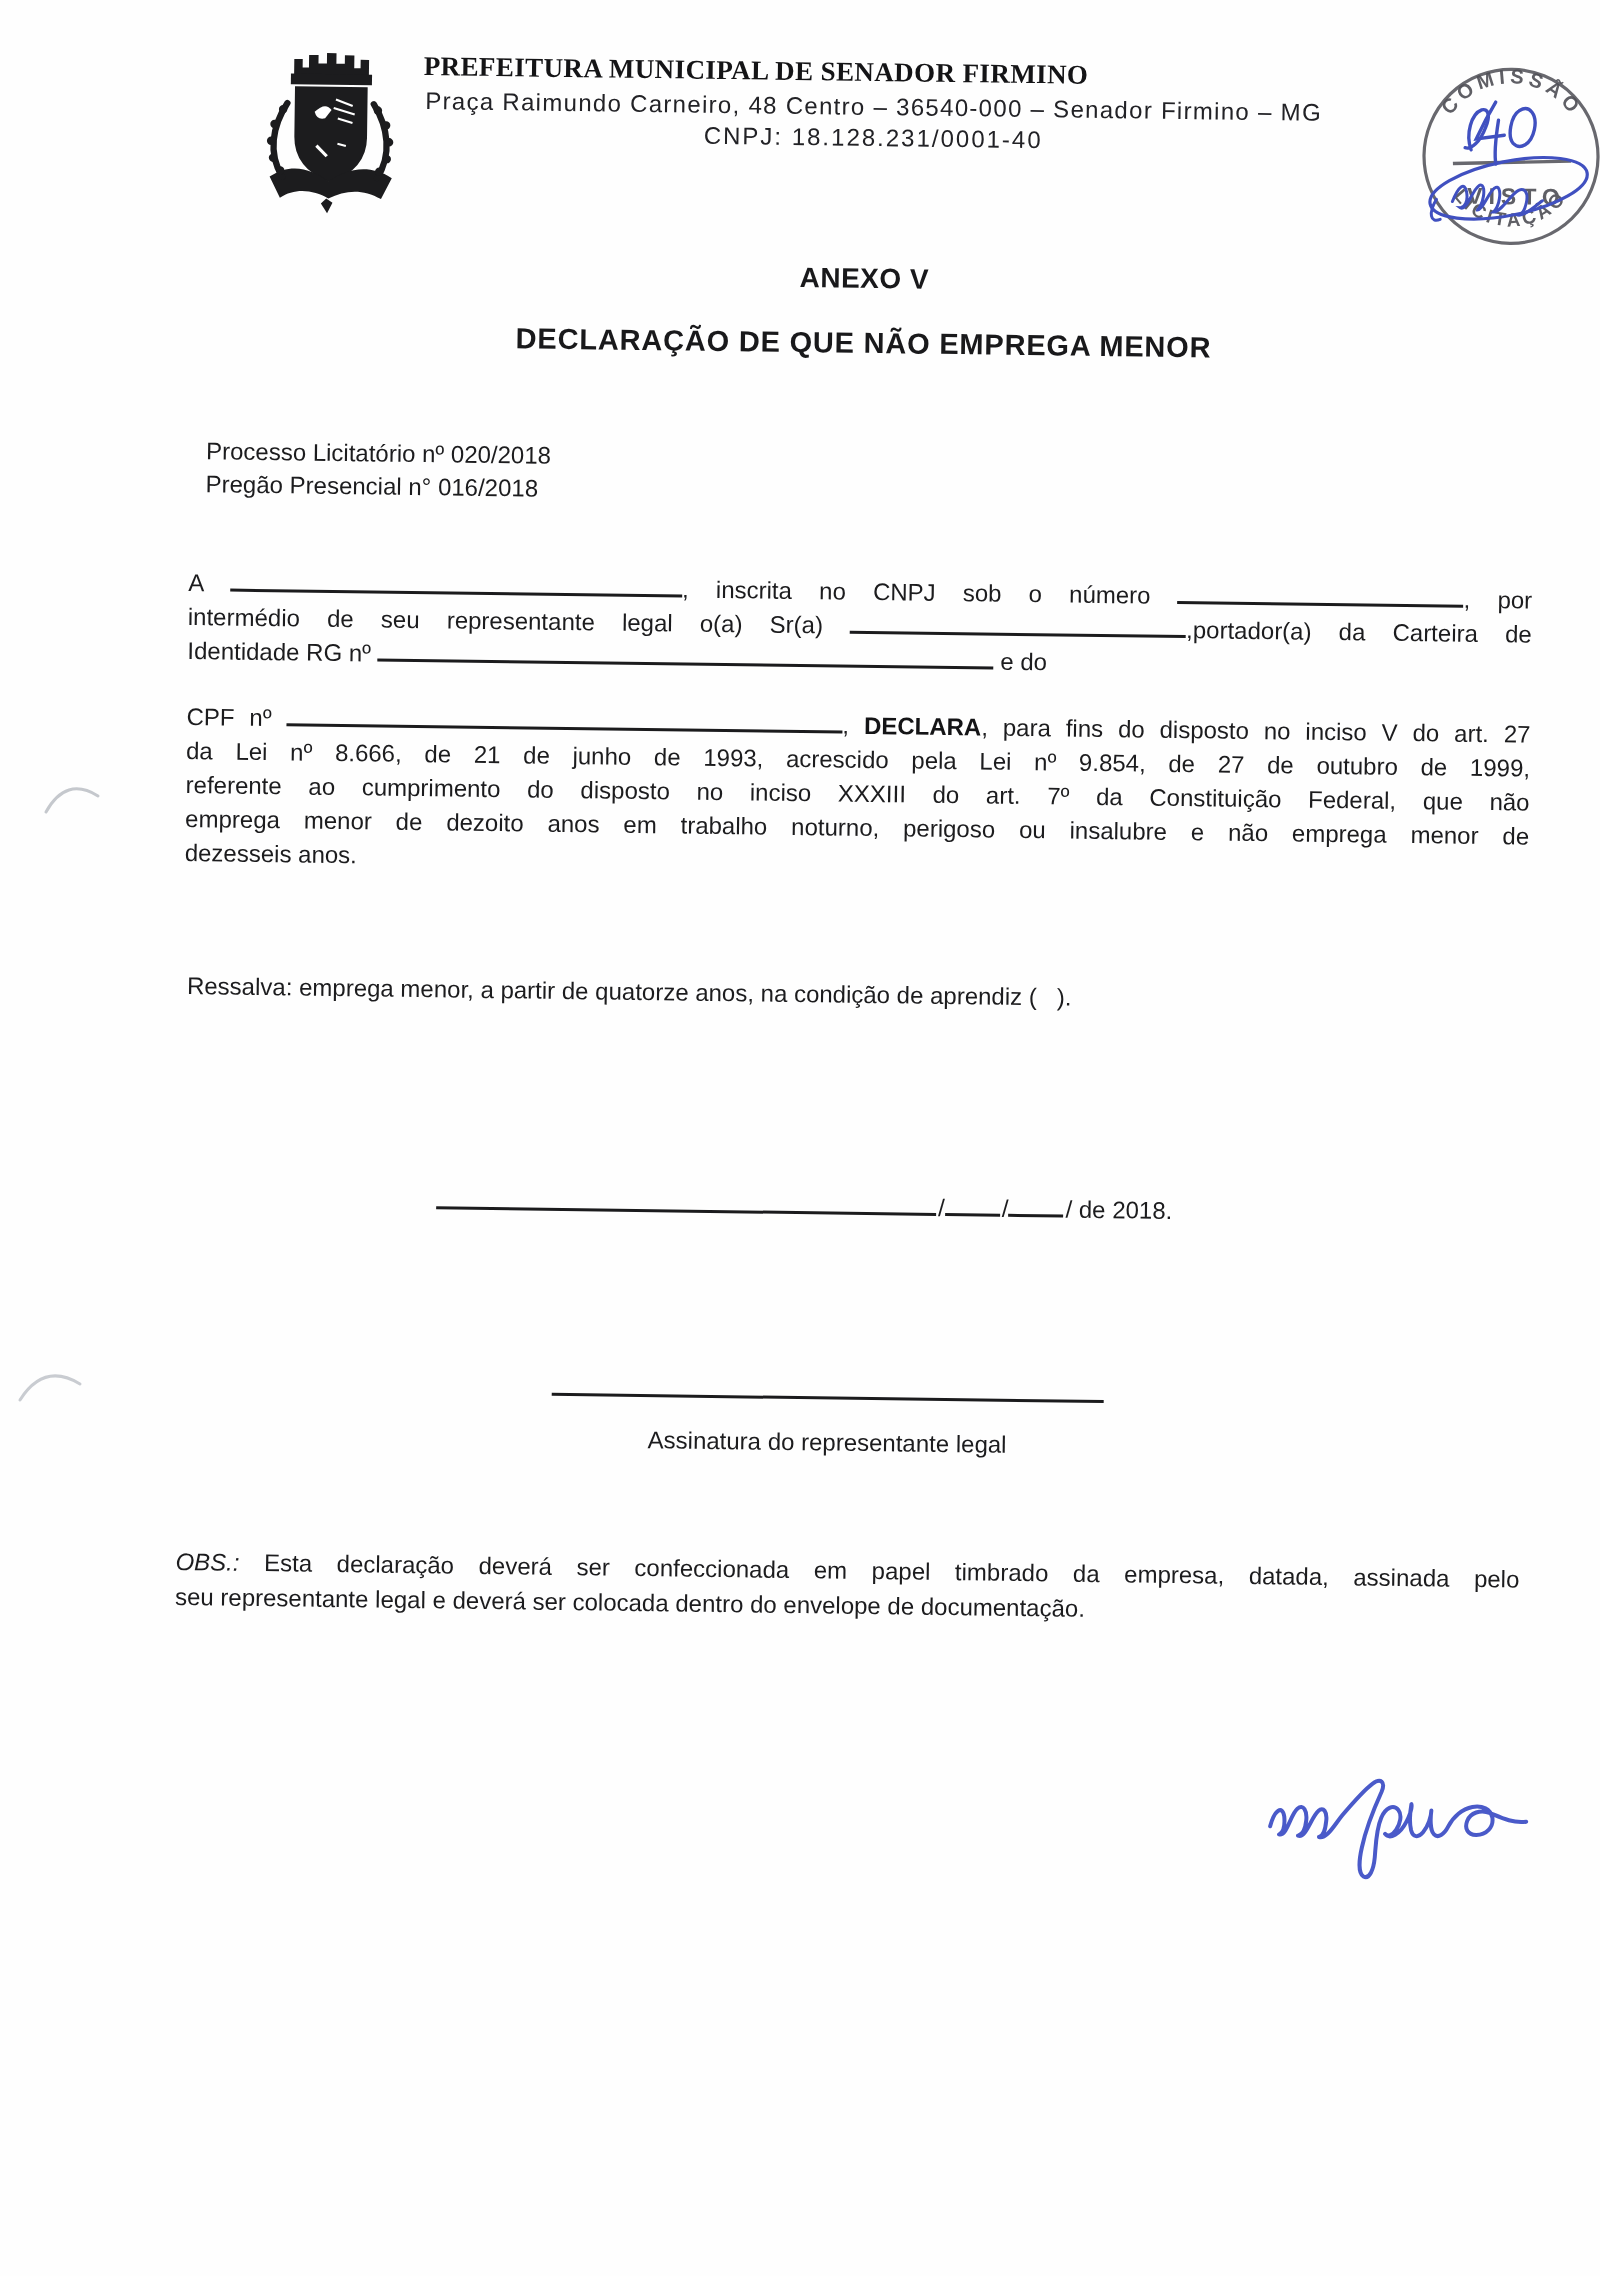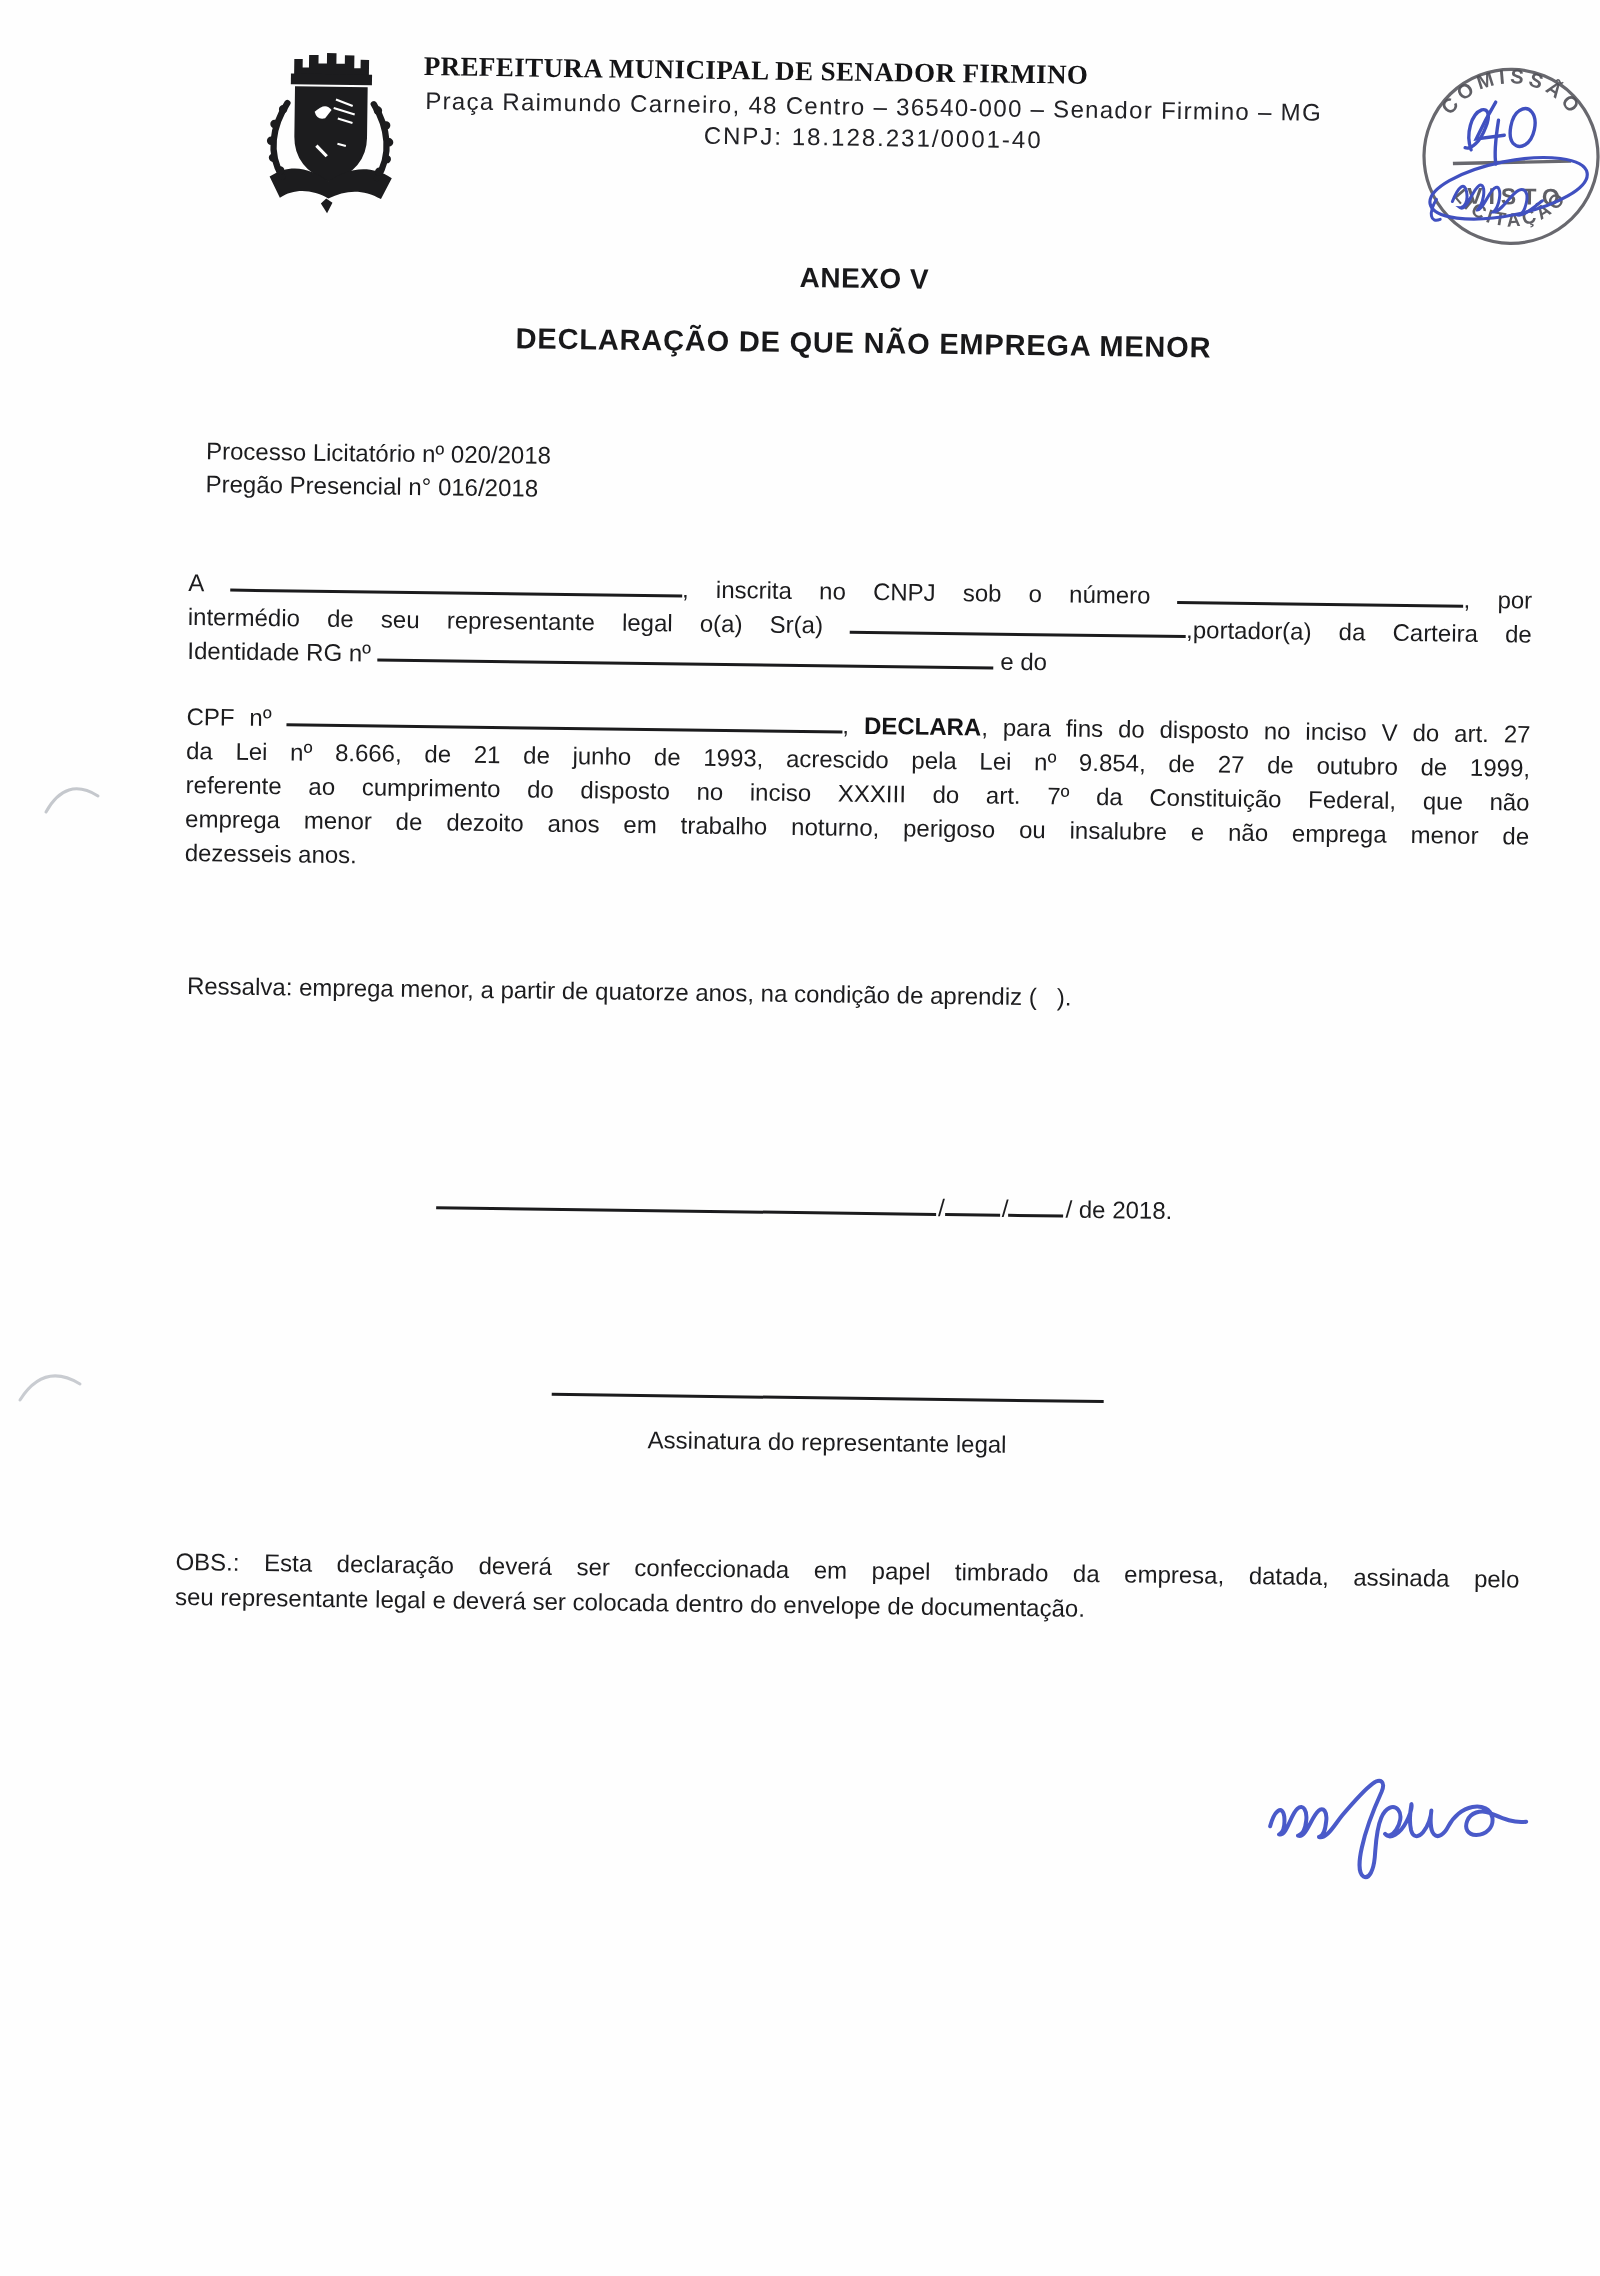--- a/index.html
+++ b/index.html
@@ -32,21 +32,21 @@
 
   .ressalva{left:200px;top:980px;width:1344px;font-size:24px;color:#1c1c1e;}
 
   .dateline{left:452px;top:1192px;font-size:24px;color:#1c1c1e;white-space:nowrap;}
   .dateline .blank{margin-right:2px;}
 
   .sigrule{left:570px;top:1396px;width:552px;border-top:3px solid #1b1b1d;height:0;}
   .siglabel{left:570px;top:1428px;width:552px;text-align:center;font-size:24px;color:#1c1c1e;}
 
   .obs{left:196px;top:1552px;width:1344px;font-size:24px;line-height:35px;color:#1c1c1e;}
-  .obs-it{margin-top:43px;}
+  .obs-it{font-style:italic;margin-top:43px;}
 
   svg{display:block;}
   .nofit{overflow:visible;}
 </style>
 </head>
 <body>
 
 <div class="page">
 
   <svg class="abs nofit" style="left:0;top:0;width:1600px;height:2276px;pointer-events:none" viewBox="0 0 1600 2276">

